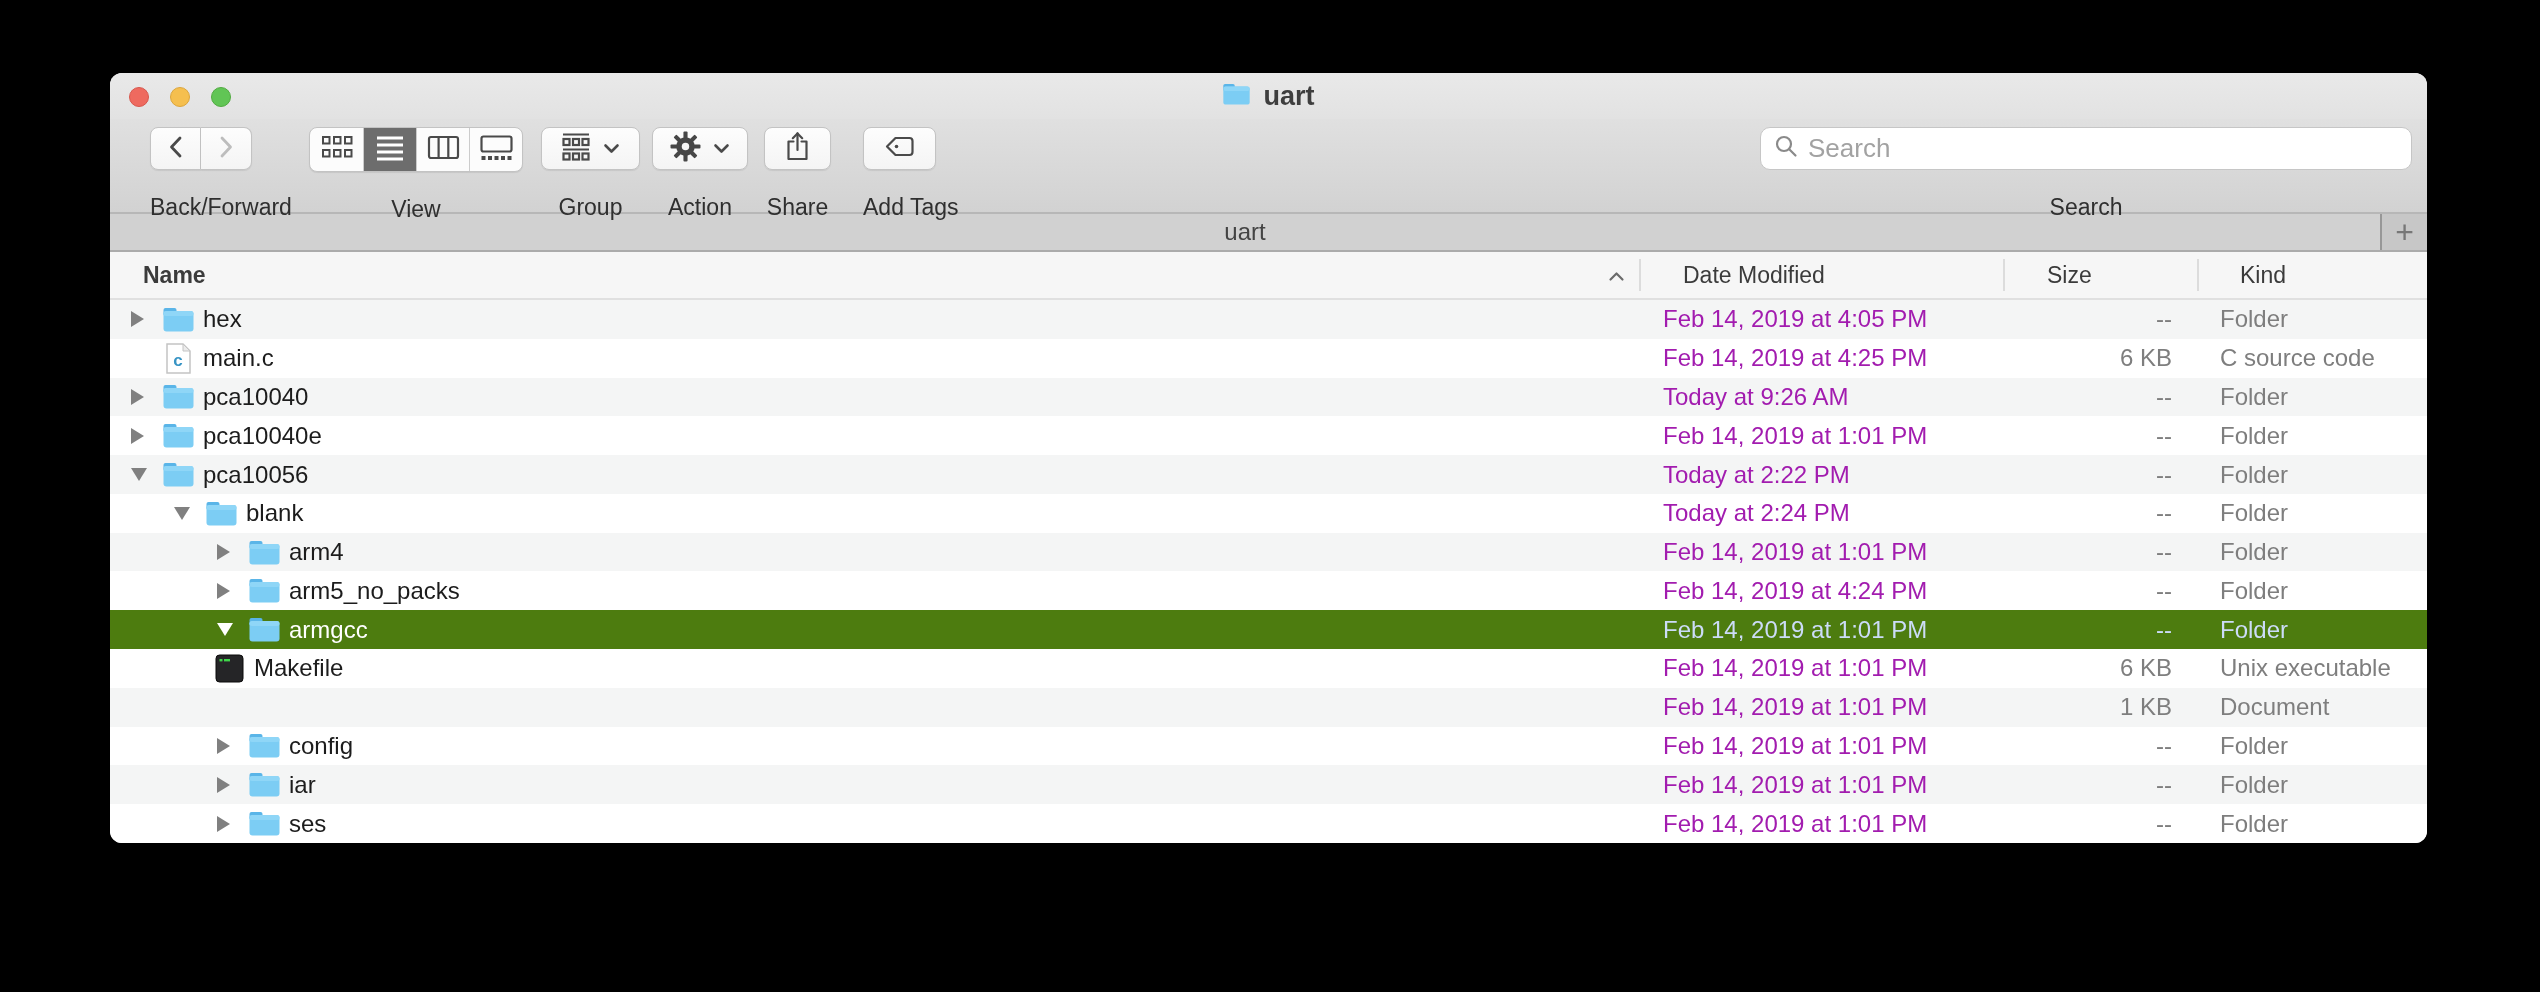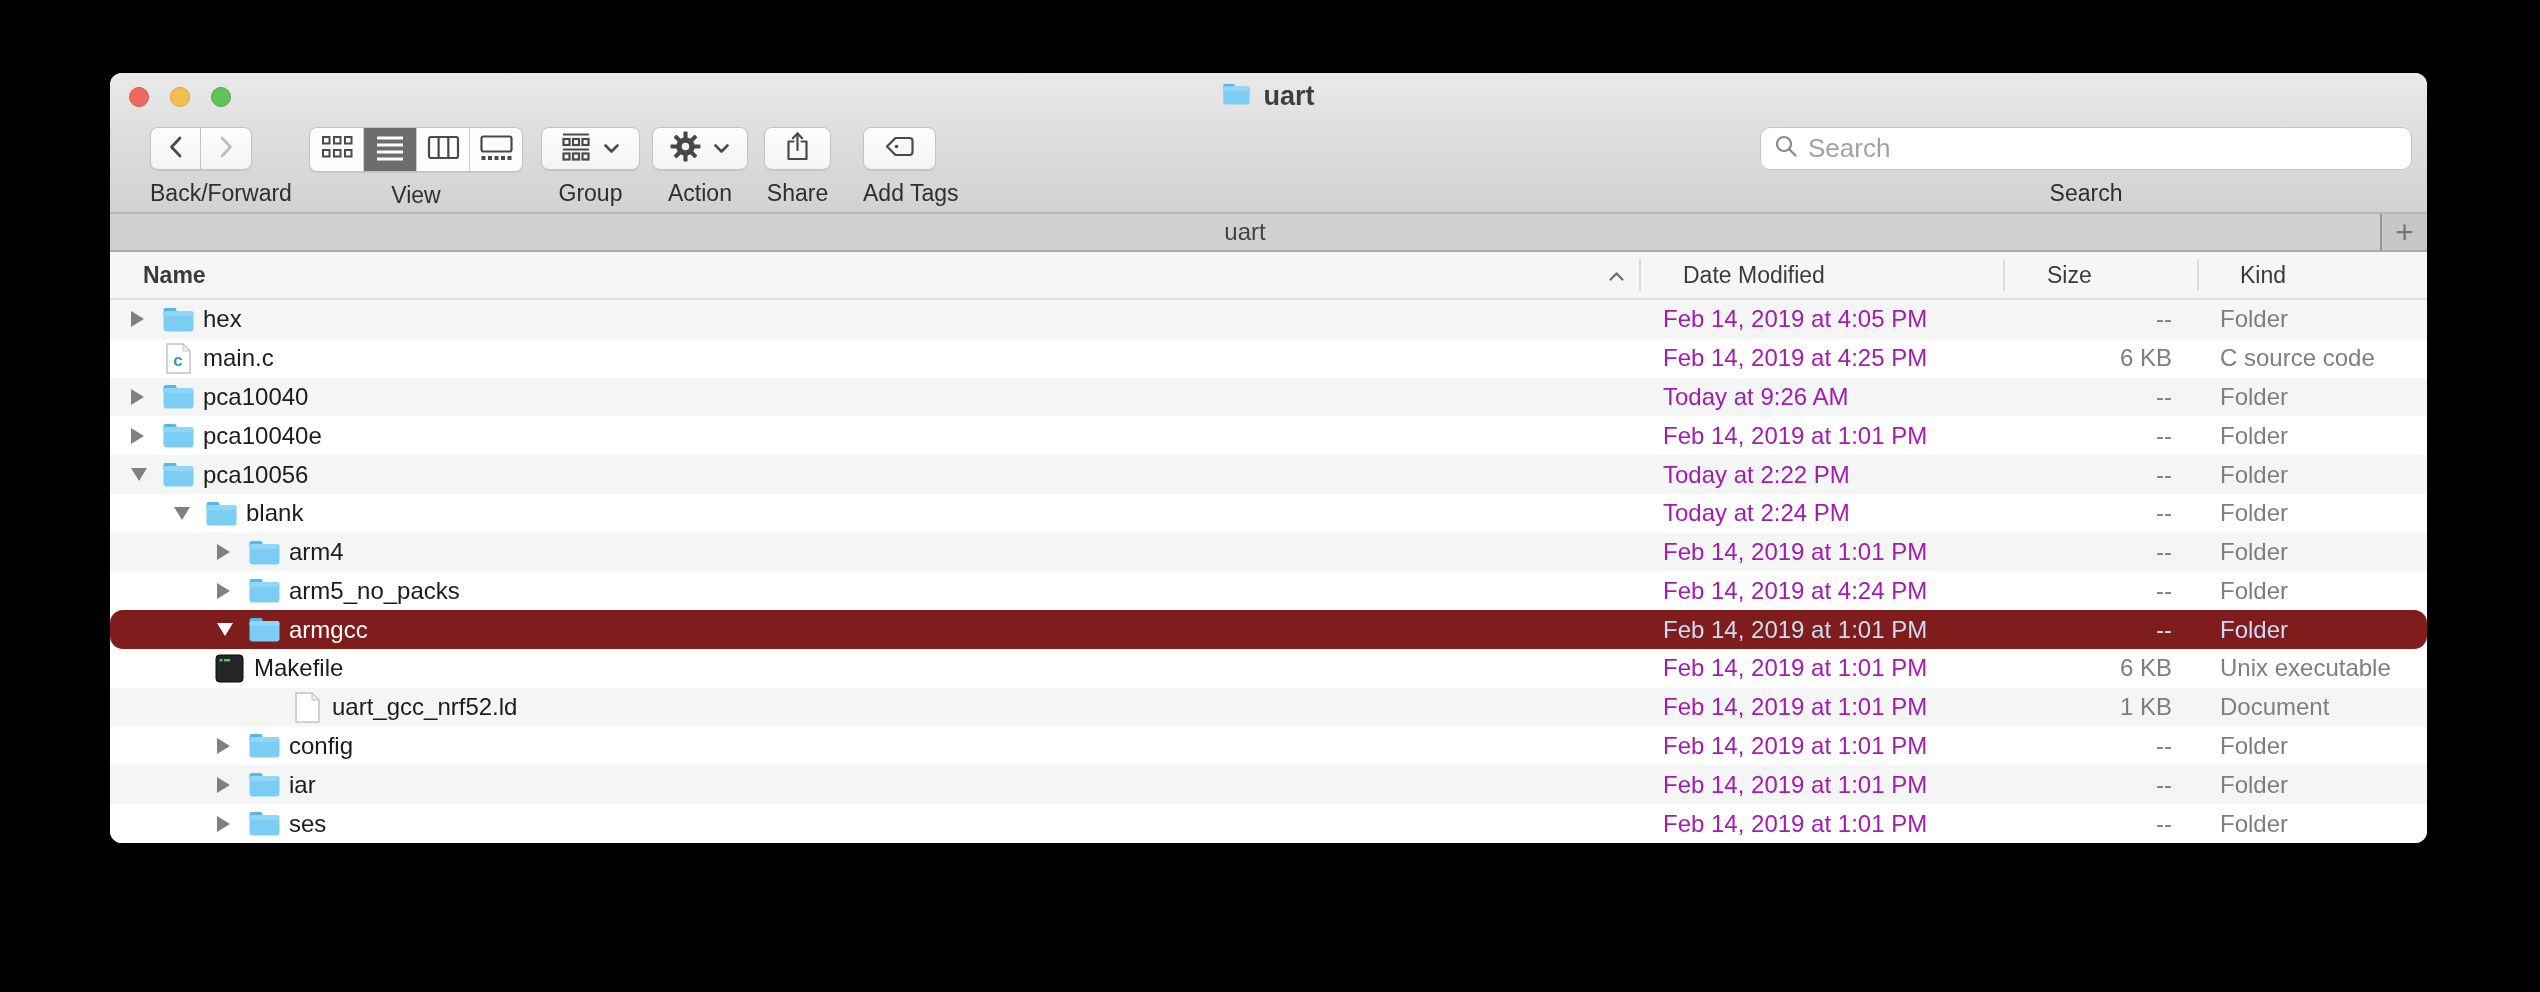--- a/index.html
+++ b/index.html
@@ -11,21 +11,21 @@
   .traffic{position:absolute;left:19px;top:14px;display:flex;gap:21px;}
   .tl{width:20px;height:20px;border-radius:50%;box-sizing:border-box;}
   .tl.red{background:#ee6a5f;border:1px solid #d8574d;}
   .tl.yellow{background:#f5bf4f;border:1px solid #dca63d;}
   .tl.green{background:#61c555;border:1px solid #51ab41;}
   .titlewrap{position:absolute;left:0;right:0;top:0;height:46px;display:flex;align-items:center;justify-content:center;gap:12px;}
   .titletext{font-size:27px;font-weight:bold;color:#3e3e3e;}
   
   .toolbar{position:relative;height:95px;background:linear-gradient(#e0e0e0,#d2d2d2);border-bottom:2px solid #b7b7b7;box-sizing:border-box;}
   .tbgroup{position:absolute;top:8px;}
-  .tblabel{margin-top:10px;text-align:center;font-size:23px;color:#2f2f2f;white-space:nowrap;}
+  .tblabel{margin-top:24px;text-align:center;font-size:23px;color:#2f2f2f;white-space:nowrap;}
   .btn{height:43px;background:linear-gradient(#fdfdfd,#f4f4f4);border:1px solid #c3c3c3;border-radius:8px;
     box-sizing:border-box;display:flex;align-items:center;justify-content:center;box-shadow:0 1px 1px rgba(0,0,0,.08);}
   .btnpair{display:flex;}
   .btnpair .btn:first-child{border-radius:8px 0 0 8px;}
   .btnpair .btn:last-child{border-radius:0 8px 8px 0;border-left:none;}
   .seg{display:flex;height:43px;border:1px solid #c3c3c3;border-radius:8px;overflow:hidden;background:#fcfcfc;box-shadow:0 1px 1px rgba(0,0,0,.08);}
   .seg .segitem{width:53.5px;height:100%;display:flex;align-items:center;justify-content:center;border-left:1px solid #cccccc;box-sizing:border-box;}
   .seg .segitem:first-child{border-left:none;}
   .seg .segitem.sel{background:#6d6d6d;}
   .drop{display:flex;align-items:center;gap:12px;padding:0 16px;}
@@ -44,21 +44,21 @@
   .h-name{left:13px;font-weight:bold;}
   .h-date{left:1553px;}
   .h-size{left:1917px;}
   .h-kind{left:2110px;}
   .hdiv{position:absolute;top:7px;bottom:7px;width:2px;background:#dcdcdc;}
   .sortwrap{position:absolute;left:1497px;top:0;height:46px;display:flex;align-items:center;}
   
   .rows{position:relative;background:#fff;}
   .row{position:relative;height:38.786px;}
   .row:nth-child(odd){background:#f4f5f5;}
-  .row.selected{background:#7f1d1d;border-radius:13px;}
+  .row.selected{background:#4d7c0f;}
   .cell{position:absolute;top:0;height:100%;display:flex;align-items:center;font-size:24px;}
   .cell-name{left:0;color:#1c1c1c;}
   .cell-date{left:1553px;color:#a21caf;}
   .cell-size{left:1762px;width:300px;justify-content:flex-end;color:#7e7e7e;}
   .cell-kind{left:2110px;color:#7e7e7e;}
   .row.selected .cell-name{color:#fff;}
   .row.selected .cell-date,.row.selected .cell-size,.row.selected .cell-kind{color:#ccdcf8;}
   .tribox{width:31px;display:flex;align-items:center;}
   .tri-right{width:0;height:0;border-top:8px solid transparent;border-bottom:8px solid transparent;border-left:13px solid #808080;}
   .tri-down{width:0;height:0;border-left:8px solid transparent;border-right:8px solid transparent;border-top:13px solid #808080;}
@@ -443,32 +443,20 @@
             </svg>
           </span>
       <span class="fname">Makefile</span>
     </div>
     <div class="cell cell-date">Feb 14, 2019 at 1:01 PM</div>
     <div class="cell cell-size">6 KB</div>
     <div class="cell cell-kind">Unix executable</div>
   </div>
 
   <div class="row">
-    <div class="cell cell-name" style="padding-left: 150px;">
-      <span class="tribox">
-            <span class="tri tri-none"></span>
-          </span>
-      <span class="ficon">
-            <svg width="25" height="31" viewBox="0 0 25 31">
-              <path d="M1 1h16l7 7v22H1z" fill="#fff" stroke="#c4c4c4" stroke-width="1.5"></path>
-              <path d="M17 1l7 7h-7z" fill="#ececec" stroke="#c4c4c4" stroke-width="1"></path>
-            </svg>
-          </span>
-      <span class="fname">uart_gcc_nrf52.ld</span>
-    </div>
     <div class="cell cell-date">Feb 14, 2019 at 1:01 PM</div>
     <div class="cell cell-size">1 KB</div>
     <div class="cell cell-kind">Document</div>
   </div>
 
   <div class="row">
     <div class="cell cell-name" style="padding-left: 107px;">
       <span class="tribox">
             <span class="tri tri-right"></span>
           </span>

